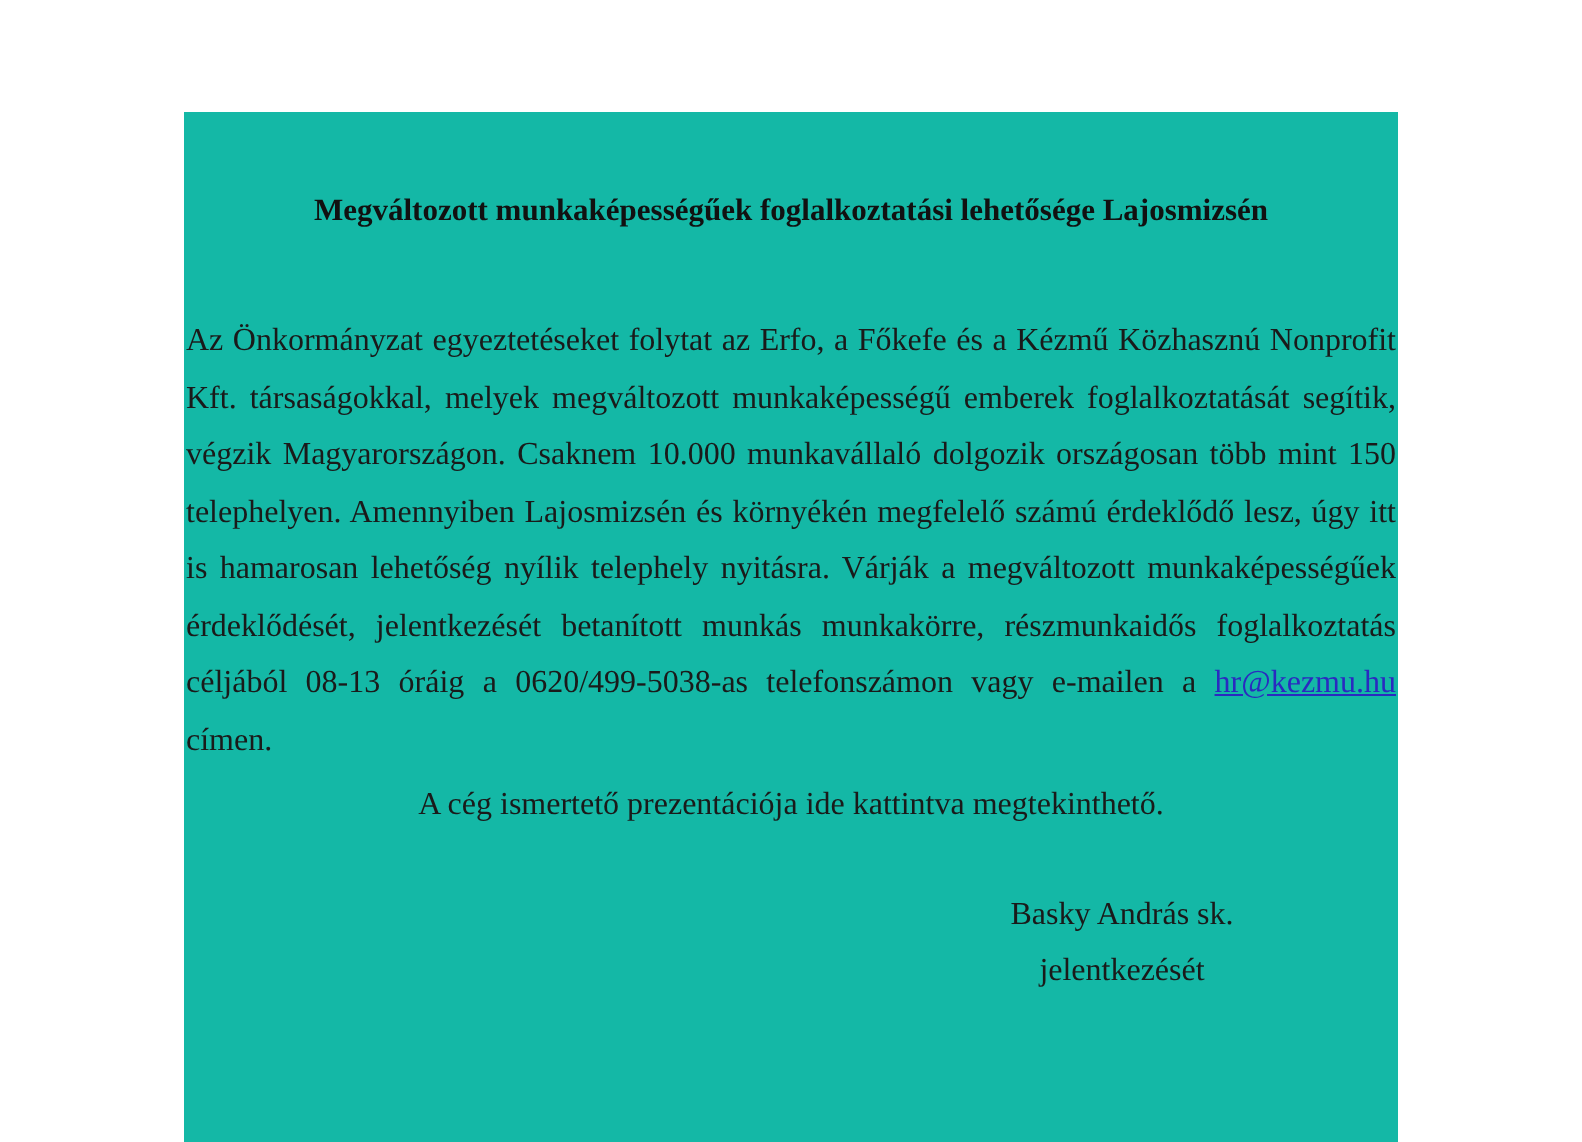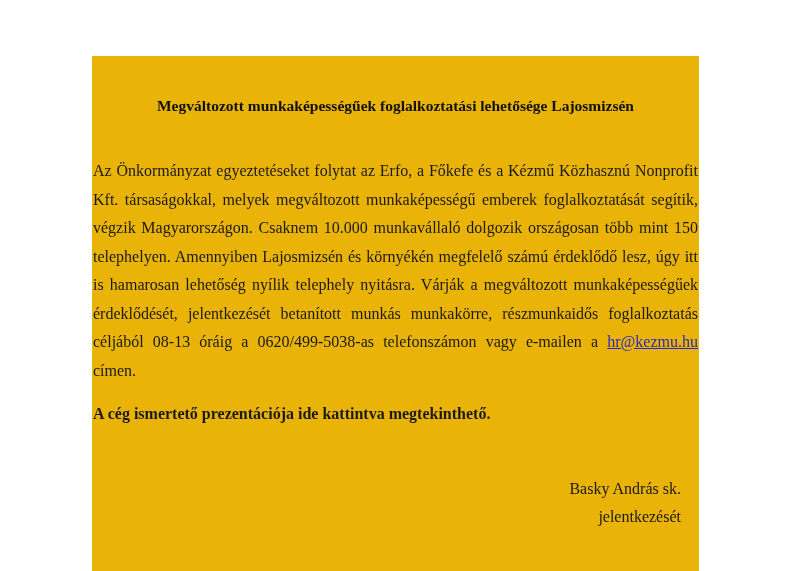--- a/index.html
+++ b/index.html
@@ -31,42 +31,41 @@
     color: #111111;
   }
   .body-para {
     margin: 40px 0 0 0;
     font-size: 16px;
     line-height: 28.5px;
     text-align: justify;
     text-justify: inter-word;
   }
   .body-para.second {
-    margin-top: 15px;
-    text-align: left;
-    font-weight: bold;
+    margin-top: 4px;
+    text-align: center;
   }
   .seg-italic { }
   .email-link {
     color: var(--link-color, #2a2ac0);
     cursor: pointer;
   }
   .signature {
-    margin-top: 46px;
+    margin-top: 26px;
     margin-left: 348px;
     width: 240px;
-    text-align: right;
+    text-align: center;
     font-size: 16px;
     line-height: 28.5px;
   }
 </style>
 </head>
 <body style="background: rgb(255, 255, 255); color: rgb(26, 26, 26);">
 
-<div class="paper" style="background: #eab308;">
+<div class="paper" style="background: #14b8a6;">
 
   <h1 class="doc-title">Megváltozott munkaképességűek foglalkoztatási lehetősége Lajosmizsén</h1>
 
   <p class="body-para"><span>Az Önkormányzat egyeztetéseket folytat az Erfo, a Főkefe és a Kézmű Közhasznú Nonprofit Kft. társaságokkal, melyek megváltozott munkaképességű emberek foglalkoztatását segítik, végzik Magyarországon. Csaknem 10.000 munkavállaló dolgozik országosan több mint 150 telephelyen. Amennyiben Lajosmizsén és környékén megfelelő számú érdeklődő lesz, úgy itt is hamarosan lehetőség nyílik telephely nyitásra. Várják a megváltozott munkaképességűek érdeklődését, jelentkezését betanított munkás munkakörre, részmunkaidős foglalkoztatás céljából 08-13 óráig a </span><span class="seg-italic">0620/499-5038</span><span>-as telefonszámon vagy e-mailen a </span><a class="email-link" href="#">hr@kezmu.hu</a><span> címen.</span></p>
 
   <p class="body-para second">A cég ismertető prezentációja ide kattintva megtekinthető.</p>
 
   <div class="signature">
     <div>Basky András sk.</div>
     <div>jelentkezését</div>

